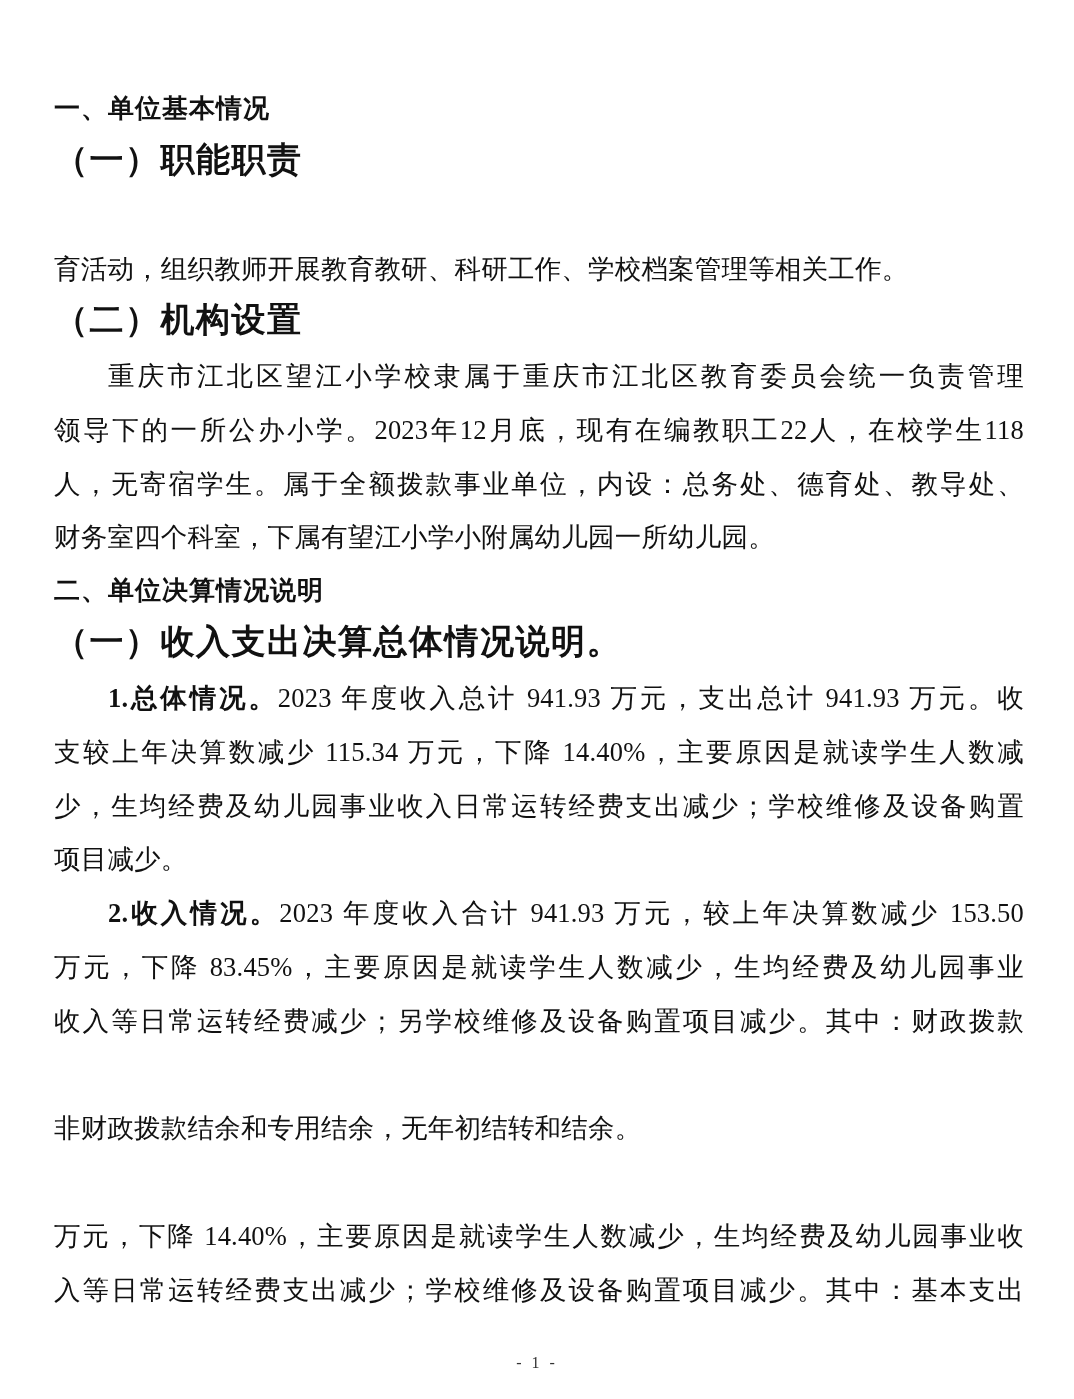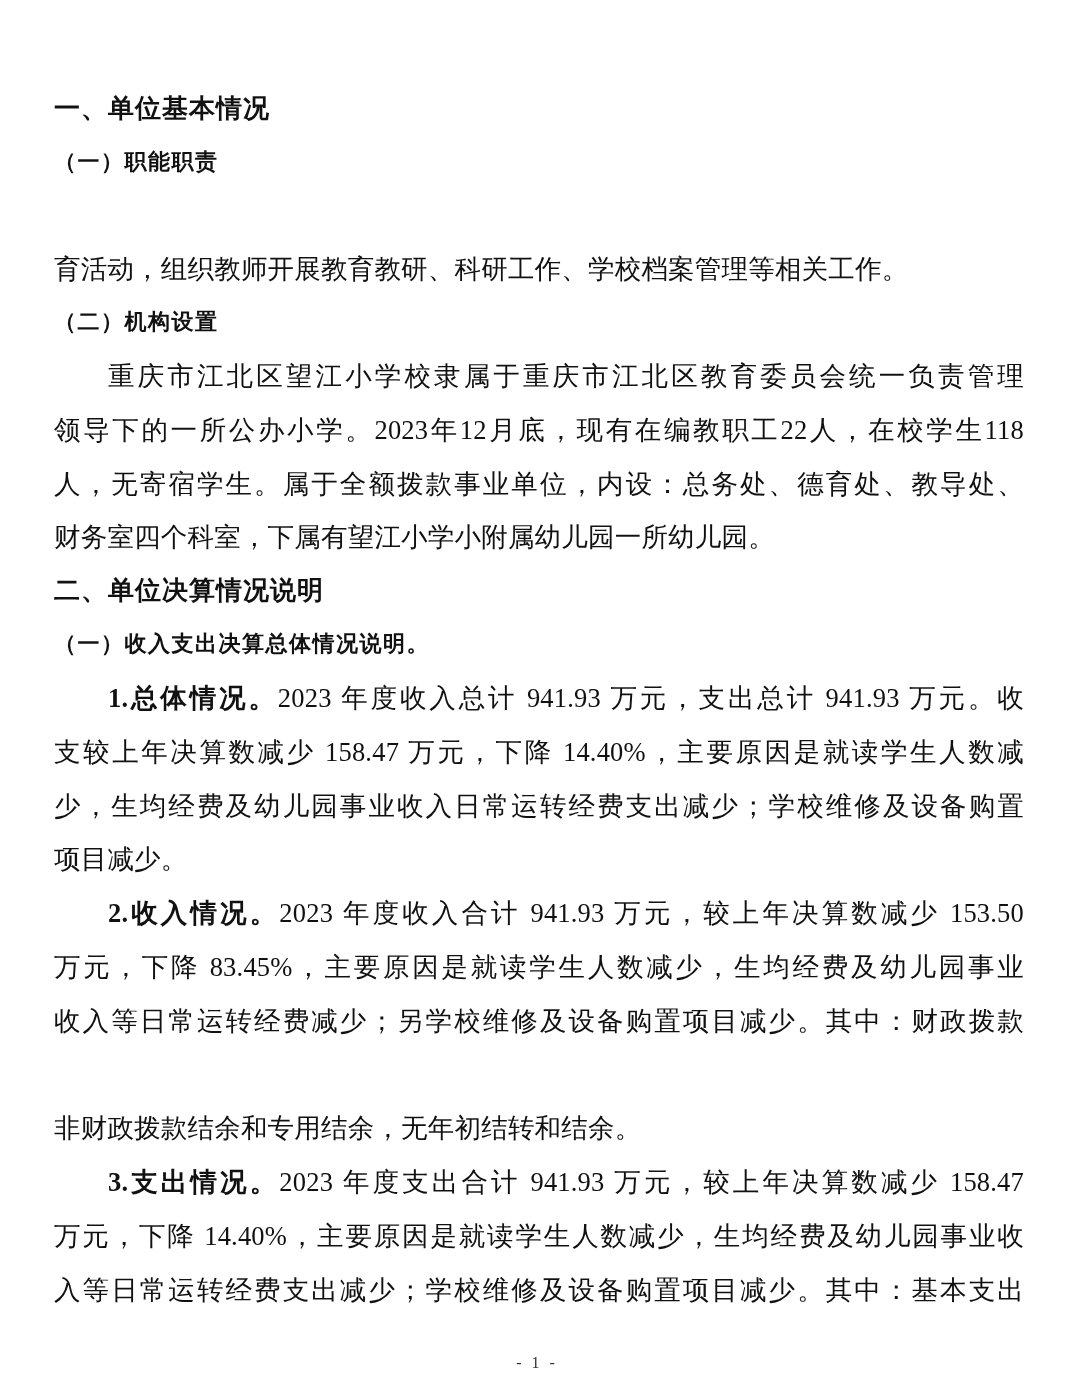--- a/index.html
+++ b/index.html
@@ -31,22 +31,23 @@
       letter-spacing: 0.2px;
     }
     .h1 {
       font-family: "DejaVu Sans", "Liberation Sans", sans-serif;
       font-weight: bold;
       font-size: 26px;
       letter-spacing: 1px;
     }
     .h2 {
       font-weight: bold;
-      font-size: 22px;
+      font-size: 34px;
       letter-spacing: 1.5px;
+      font-family: Liberation Mono, monospace;
     }
     .indent { left: 108px; width: 916px; }
     .just {
       text-align: justify;
       text-align-last: justify;
     }
     .lead { font-weight: bold; }
     .page-number {
       position: absolute;
       left: 0;
@@ -73,31 +74,28 @@
   <div class="line just" style="top:414px;">领导下的一所公办小学。2023年12月底，现有在编教职工22人，在校学生118</div>
   <div class="line just" style="top:468px;">人，无寄宿学生。属于全额拨款事业单位，内设：总务处、德育处、教导处、</div>
   <div class="line" style="top:521px;">财务室四个科室，下属有望江小学小附属幼儿园一所幼儿园。</div>
 
   <div class="line h1" style="top:574px;">二、单位决算情况说明</div>
   <div class="line h2" style="top:628px;">（一）收入支出决算总体情况说明。</div>
 
   <div class="line indent just" style="top:682px;">
     <span class="lead">1.总体情况。</span><span>2023 年度收入总计 941.93 万元，支出总计 941.93 万元。收</span>
   </div>
-  <div class="line just" style="top:736px;">支较上年决算数减少 158.47 万元，下降 14.40%，主要原因是就读学生人数减</div>
+  <div class="line just" style="top:736px;">支较上年决算数减少 115.34 万元，下降 14.40%，主要原因是就读学生人数减</div>
   <div class="line just" style="top:790px;">少，生均经费及幼儿园事业收入日常运转经费支出减少；学校维修及设备购置</div>
   <div class="line" style="top:843px;">项目减少。</div>
 
   <div class="line indent just" style="top:897px;">
     <span class="lead">2.收入情况。</span><span>2023 年度收入合计 941.93 万元，较上年决算数减少 153.50</span>
   </div>
   <div class="line just" style="top:951px;">万元，下降 83.45%，主要原因是就读学生人数减少，生均经费及幼儿园事业</div>
   <div class="line just" style="top:1005px;">收入等日常运转经费减少；另学校维修及设备购置项目减少。其中：财政拨款</div>
   <div class="line" style="top:1112px;">非财政拨款结余和专用结余，无年初结转和结余。</div>
 
-  <div class="line indent just" style="top:1166px;">
-    <span class="lead">3.支出情况。</span><span>2023 年度支出合计 941.93 万元，较上年决算数减少 158.47</span>
-  </div>
   <div class="line just" style="top:1220px;">万元，下降 14.40%，主要原因是就读学生人数减少，生均经费及幼儿园事业收</div>
   <div class="line just" style="top:1274px;">入等日常运转经费支出减少；学校维修及设备购置项目减少。其中：基本支出</div>
 
   <div class="page-number">- 1 -</div>
 </div>
 
 </body></html>

